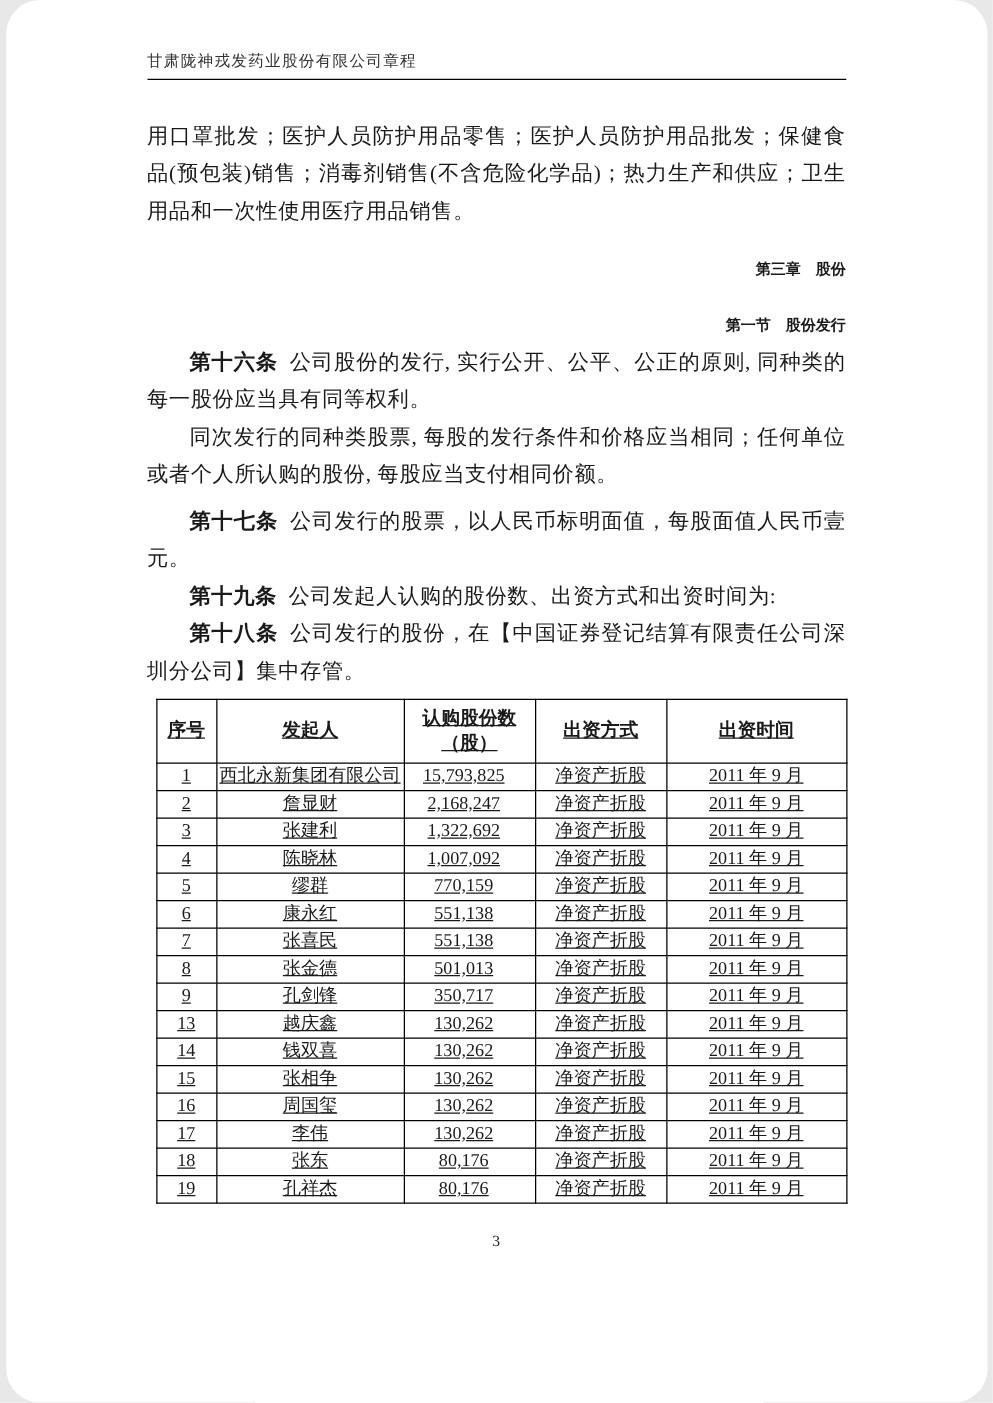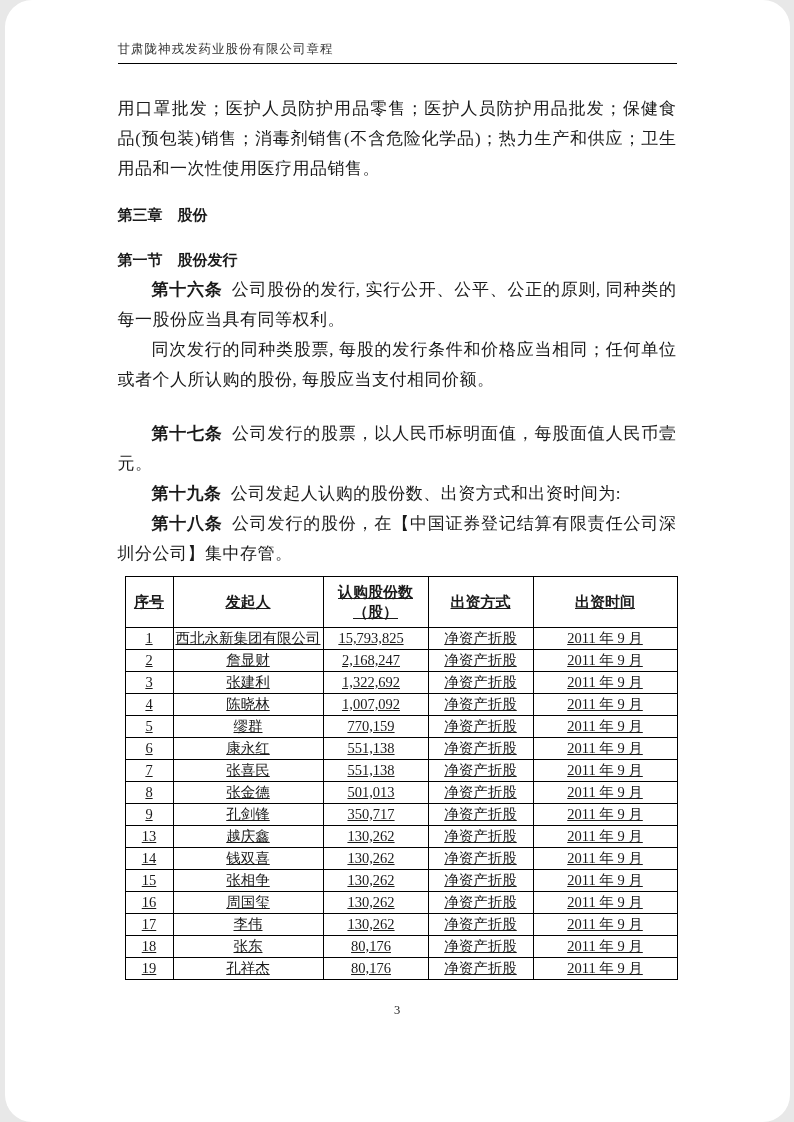--- a/index.html
+++ b/index.html
@@ -29,35 +29,35 @@
   }
   .scope-para {
     margin: 30px 0 16px 0;
     font-size: 17px;
     line-height: 30px;
     text-align: justify;
     letter-spacing: 0.5px;
   }
   .heading {
     margin: 15px 0 0 0;
-    text-align: left;
+    text-align: right;
     font-weight: bold;
-    font-size: 15px;
+    font-size: 12px;
     line-height: 30px;
   }
   .para {
     margin: 0;
     font-size: 17px;
     line-height: 30px;
     text-align: justify;
     text-indent: 34px;
     letter-spacing: 0.5px;
   }
   .para.first-after-heading { margin-top: 8px; }
-  .para.gap-before { margin-top: 24px; }
+  .para.gap-before { margin-top: 7px; }
   .b { font-weight: bold; margin-right: 0.55em; }
   table.founders {
     width: 552px;
     margin: 7px 0 0 7px;
     border-collapse: collapse;
     table-layout: fixed;
     text-decoration: underline;
   }
   table.founders th, table.founders td {
     border: 1px solid #000;

